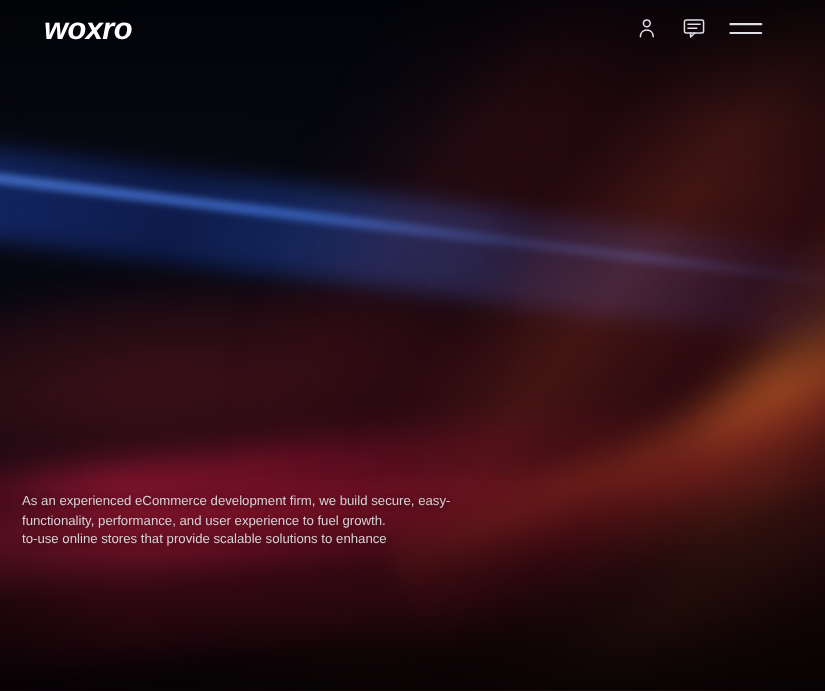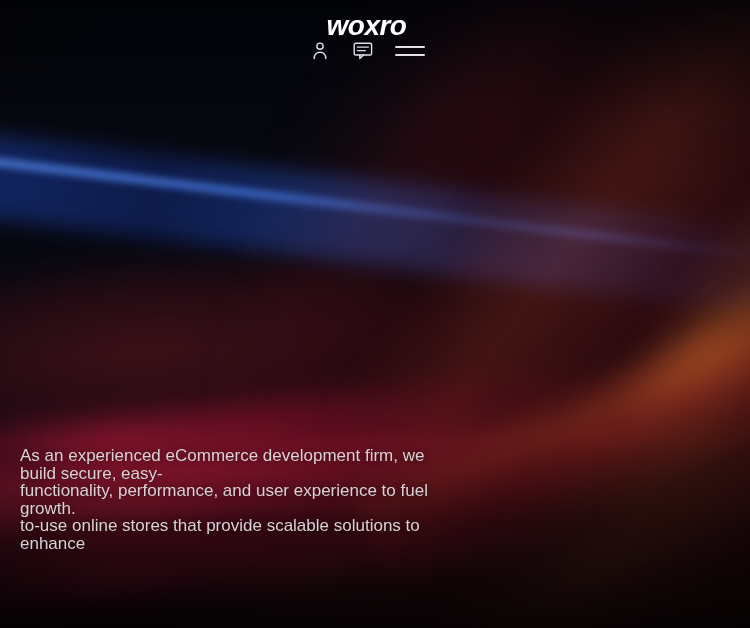--- a/index.html
+++ b/index.html
@@ -68,37 +68,37 @@
 
   .bottom-dark { left:0; right:0; bottom:0; height:190px;
     background:linear-gradient(180deg, rgba(8,2,5,0) 0%, rgba(10,3,6,.55) 45%, rgba(7,2,4,.92) 100%); }
 
   .vignette { inset:0;
     background:radial-gradient(ellipse 95% 85% at 45% 42%, rgba(0,0,0,0) 52%, rgba(0,0,0,.5) 100%); }
 
   
   .header { position:absolute; left:0; right:0; top:0; z-index:5;
     display:flex; justify-content:space-between; align-items:center;
-    padding:12px 57px 0 40px;flex-direction:column; }
+    padding:12px 57px 0 40px; }
   .logo { color:#ffffff; font-size:28px; font-weight:700; font-style:italic;
     letter-spacing:-0.5px; line-height:1; cursor:pointer; }
   .header-actions { display:flex; align-items:center; gap:21px; }
   .icon-btn { width:22px; height:22px; display:flex; align-items:center; justify-content:center;
     cursor:pointer; }
   .icon-btn svg { stroke:#dfe0e8; fill:none; stroke-width:1.4; stroke-linecap:round; stroke-linejoin:round; }
   .menu-btn { width:30px; height:14px; display:flex; flex-direction:column;
     justify-content:space-between; cursor:pointer; padding:2px 0; }
   .menu-btn span { display:block; width:30px; height:2.4px; background:#dfe0e8; border-radius:1px; }
 
   
   .hero { position:absolute; left:20px; top:447px; width:440px; z-index:4; }
   .hero-title { color:#ffffff; font-size:45px; font-weight:400; letter-spacing:-1.2px;
     line-height:1.0; margin-bottom:14px; text-shadow:0 2px 12px rgba(0,0,0,.45);
     white-space:nowrap; }
-  .hero-desc { color:#d6d2d6; font-size:17px; line-height:17.6px; font-weight:400;
+  .hero-desc { color:#d6d2d6; font-size:12px; line-height:17.6px; font-weight:400;
     text-shadow:0 1px 6px rgba(0,0,0,.4); }
 </style>
 </head>
 <body>
 
 <div class="stage">
 
   <div>
     <div class="layer blue-beam"></div>
     <div class="layer blue-core"></div>

